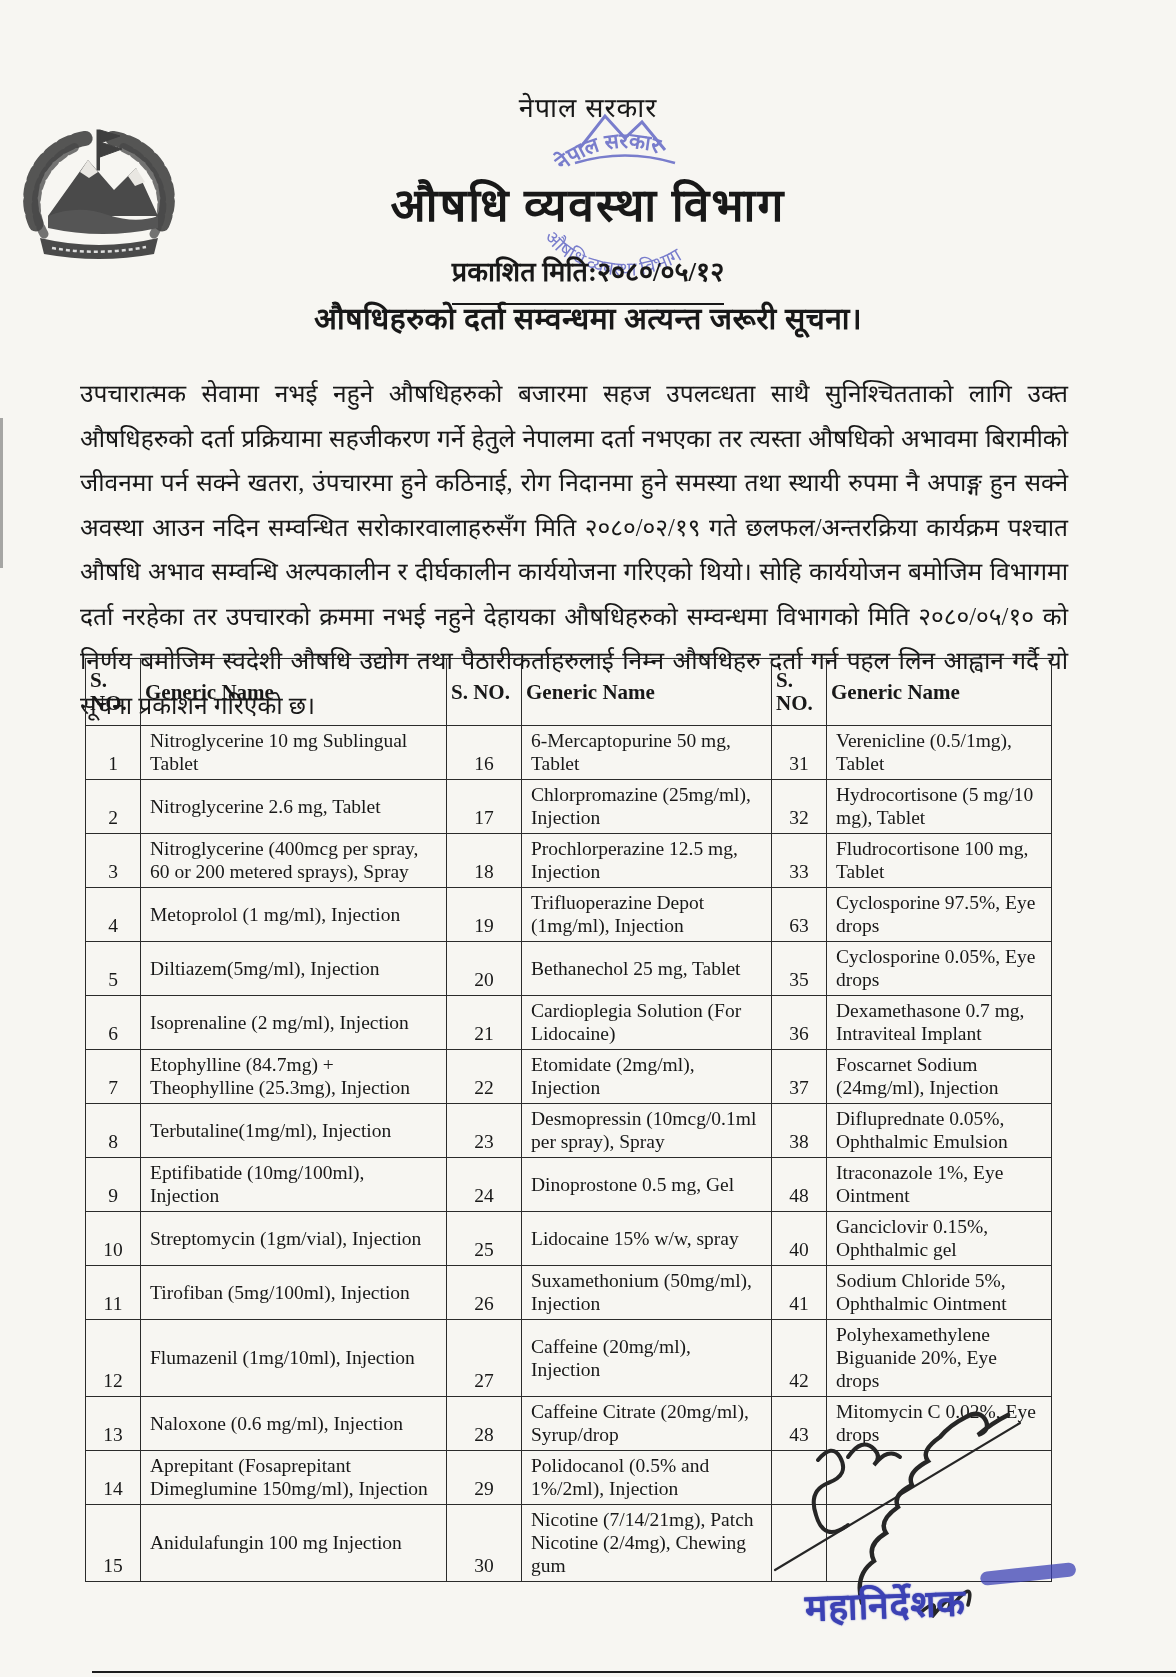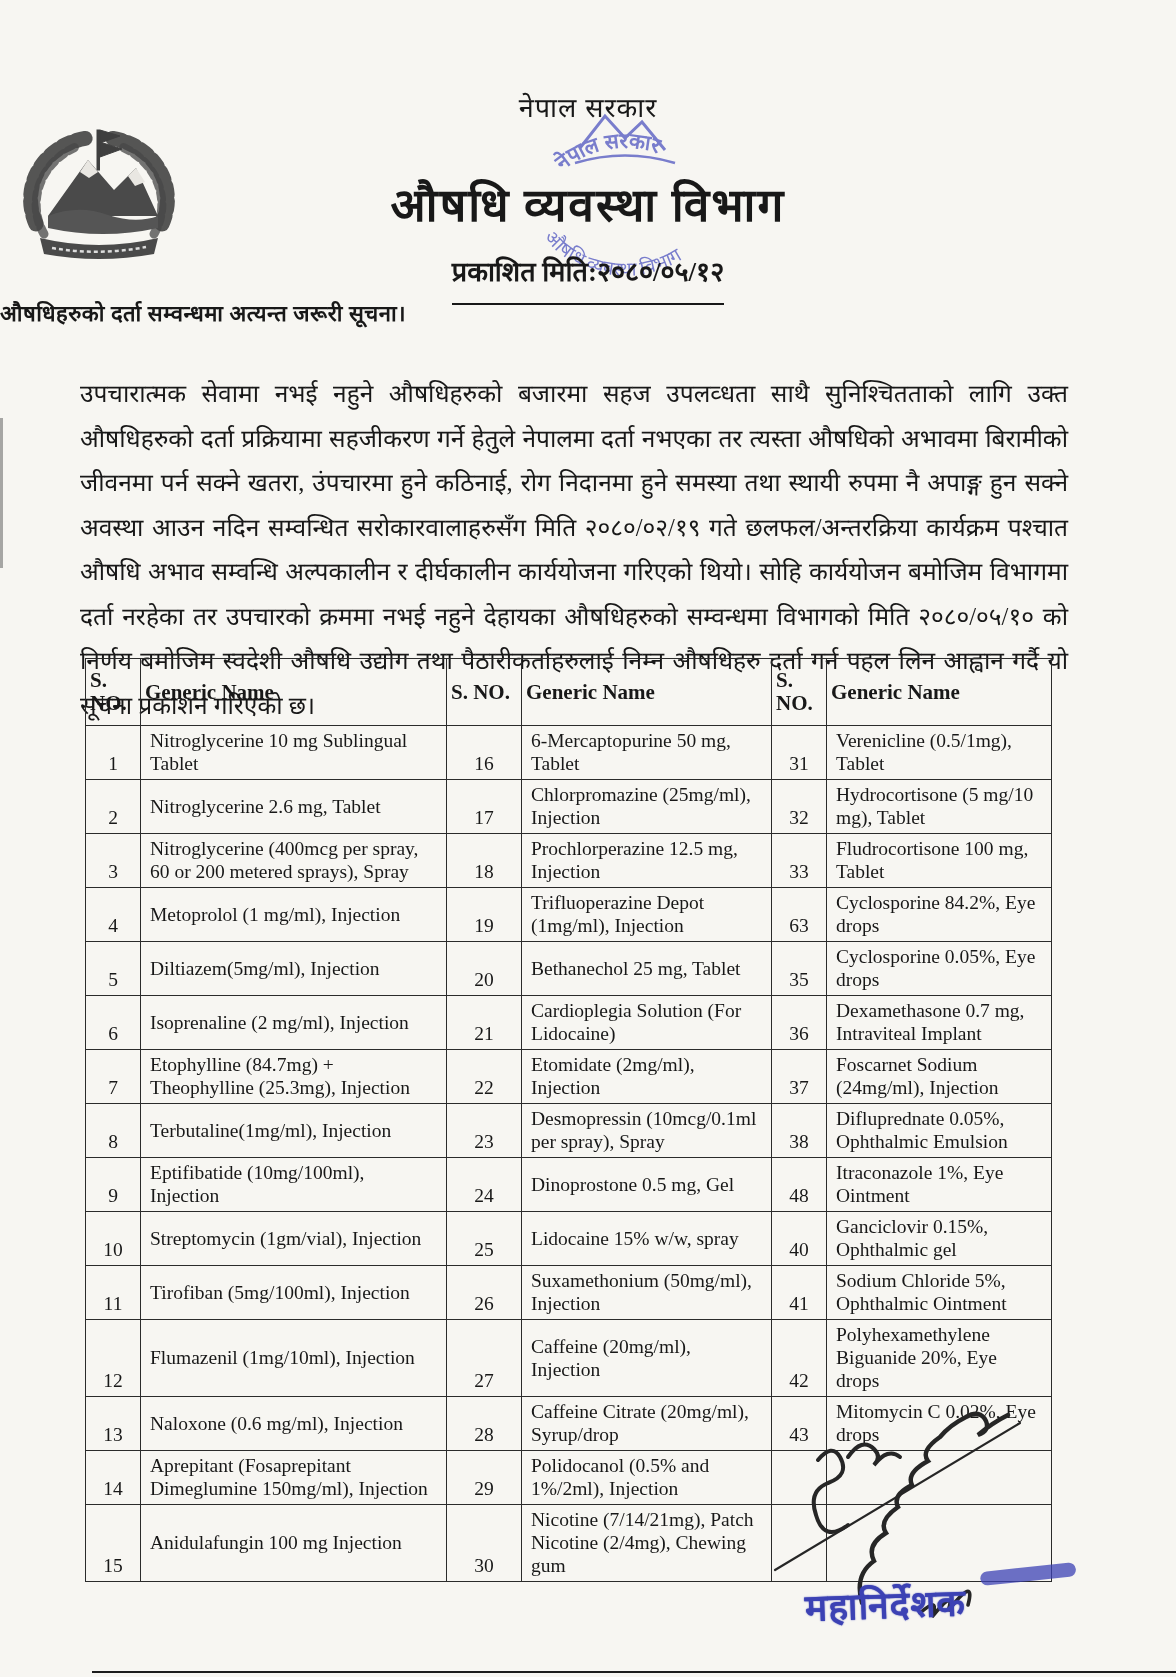--- a/index.html
+++ b/index.html
@@ -14,22 +14,22 @@
   
   .gov-line{position:absolute;top:88px;left:0;width:100%;text-align:center;
     font-size:27px;letter-spacing:1px;}
   .ministry-line{position:absolute;top:126px;left:0;width:100%;text-align:center;
     font-size:32px;letter-spacing:1px;}
   .dept-line{position:absolute;top:172px;left:0;width:100%;text-align:center;
     font-size:46px;font-weight:bold;letter-spacing:2px;}
   .pub-date{position:absolute;top:252px;left:0;width:100%;text-align:center;
     font-size:27px;font-weight:bold;}
   .pub-date span{border-bottom:2.5px solid #181818;padding-bottom:16px;}
-  .notice-title{position:absolute;top:297px;left:0;width:100%;
-    font-size:22px;font-weight:bold;letter-spacing:0.5px;}
+  .notice-title{position:absolute;top:297px;left:0;width:100%;text-align:center;
+    font-size:30px;font-weight:bold;letter-spacing:0.5px;}
 
   
   .emblem{position:absolute;left:18px;top:112px;width:162px;height:152px;}
 
   
   .watermark{position:absolute;left:480px;top:88px;width:290px;height:200px;
     opacity:0.78;pointer-events:none;}
 
   
   .body-text{position:absolute;left:80px;top:372px;width:988px;
@@ -162,21 +162,21 @@
           <td class="name">Prochlorperazine 12.5 mg, Injection</td>
           <td class="sno">33</td>
           <td class="name">Fludrocortisone 100 mg, Tablet</td>
         </tr>
         <tr>
           <td class="sno">4</td>
           <td class="name">Metoprolol (1 mg/ml), Injection</td>
           <td class="sno">19</td>
           <td class="name">Trifluoperazine Depot (1mg/ml), Injection</td>
           <td class="sno">63</td>
-          <td class="name">Cyclosporine 84.2%, Eye drops</td>
+          <td class="name">Cyclosporine 97.5%, Eye drops</td>
         </tr>
         <tr>
           <td class="sno">5</td>
           <td class="name">Diltiazem(5mg/ml), Injection</td>
           <td class="sno">20</td>
           <td class="name">Bethanechol 25 mg, Tablet</td>
           <td class="sno">35</td>
           <td class="name">Cyclosporine 0.05%, Eye drops</td>
         </tr>
         <tr>

